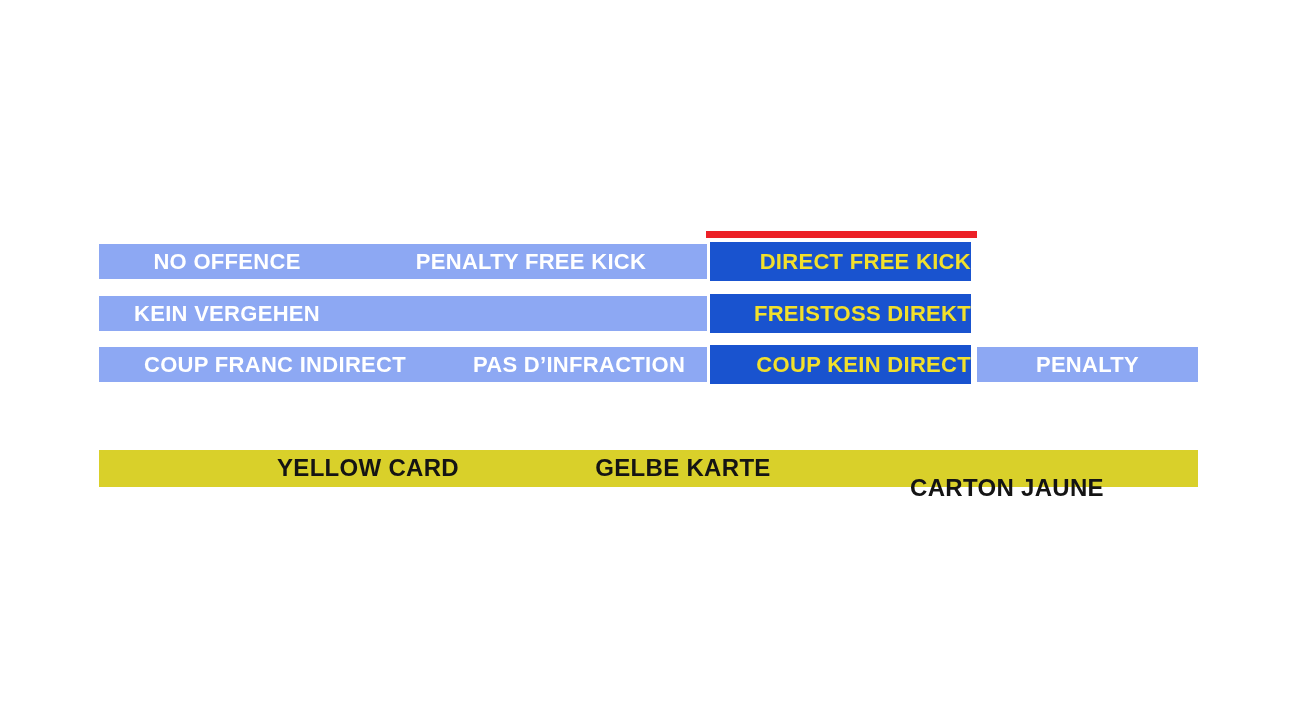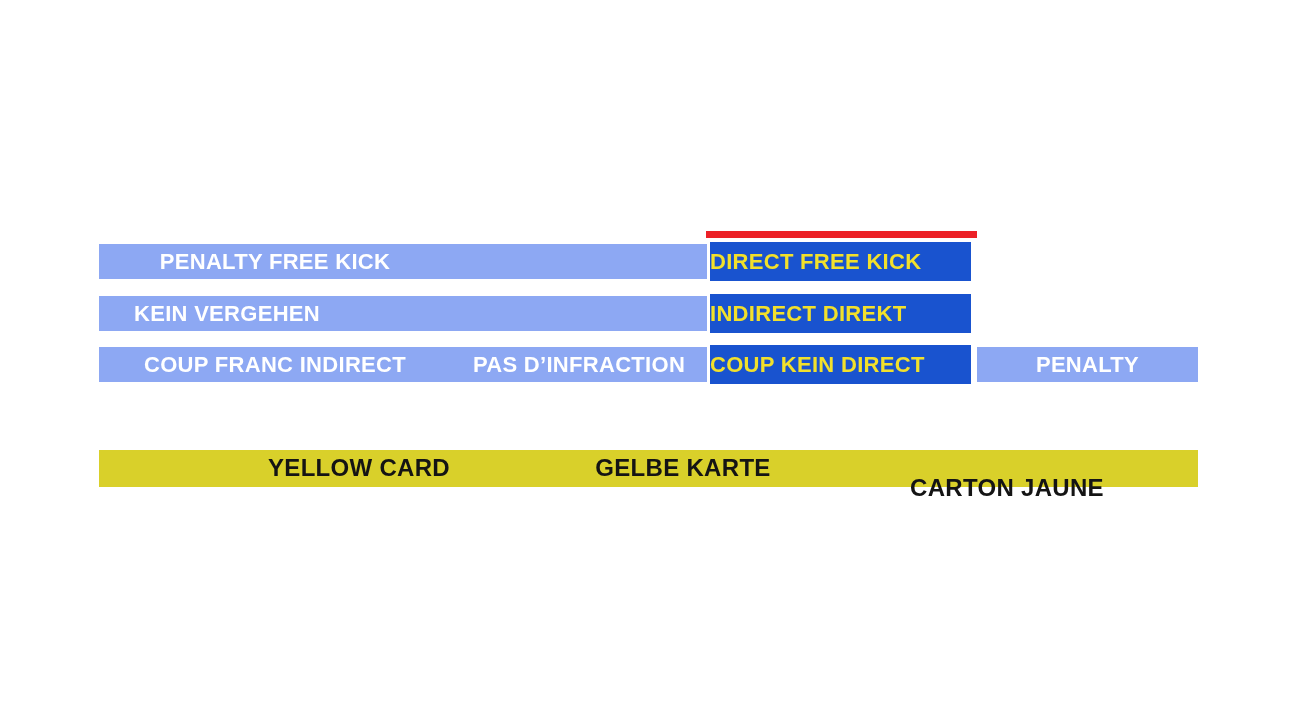--- a/index.html
+++ b/index.html
@@ -57,21 +57,21 @@
 
   .cell-dark {
     position: absolute;
     left: 611px;
     top: -2px;
     width: 261px;
     height: 39px;
     background: #1953CF;
     display: flex;
     align-items: center;
-    justify-content: flex-start;
+    justify-content: flex-end;
   }
   .cell-right {
     position: absolute;
     left: 878px;
     top: 0;
     width: 221px;
     height: 100%;
     background: #8DA8F3;
     display: flex;
     align-items: center;
@@ -101,50 +101,53 @@
   .card-label {
     position: absolute;
     top: 50%;
     transform: translate(-50%, -52%);
     font-size: 24px;
     font-weight: 700;
     letter-spacing: 0.3px;
     color: #141414;
     white-space: nowrap;
   }
-  .card-label-1 { left: 260px; }
+  .card-label-1 { left: 269px; }
   .card-label-2 { left: 584px; }
   .card-label-3 { left: 908px; margin-top: 20px; }
 </style>
 </head>
 <body>
 
 <div class="stage">
 
   <div class="red-bar"></div>
 
   <div class="row row-1">
     <div class="block-left">
+      <div class="sub-cell sub-1">
+        <span class="opt-label">NO OFFENCE</span>
+      </div>
       <div class="sub-cell sub-2">
         <span class="opt-label">PENALTY FREE KICK</span>
       </div>
     </div>
     <div class="cell-dark">
       <span class="opt-label">DIRECT FREE KICK</span>
     </div>
   </div>
 
   <div class="row row-2">
     <div class="block-left">
       <div class="sub-cell sub-1">
         <span class="opt-label">KEIN VERGEHEN</span>
       </div>
     </div>
     <div class="cell-dark">
-      <span class="opt-label">INDIRECT DIREKT</span>
+      <span class="opt-label">FREISTOSS DIREKT</span>
     </div>
   </div>
 
   <div class="row row-3">
     <div class="block-left">
       <div class="sub-cell sub-2">
         <span class="opt-label">COUP FRANC INDIRECT</span>
       </div>
       <div class="sub-cell sub-1">
         <span class="opt-label">PAS D’INFRACTION</span>

